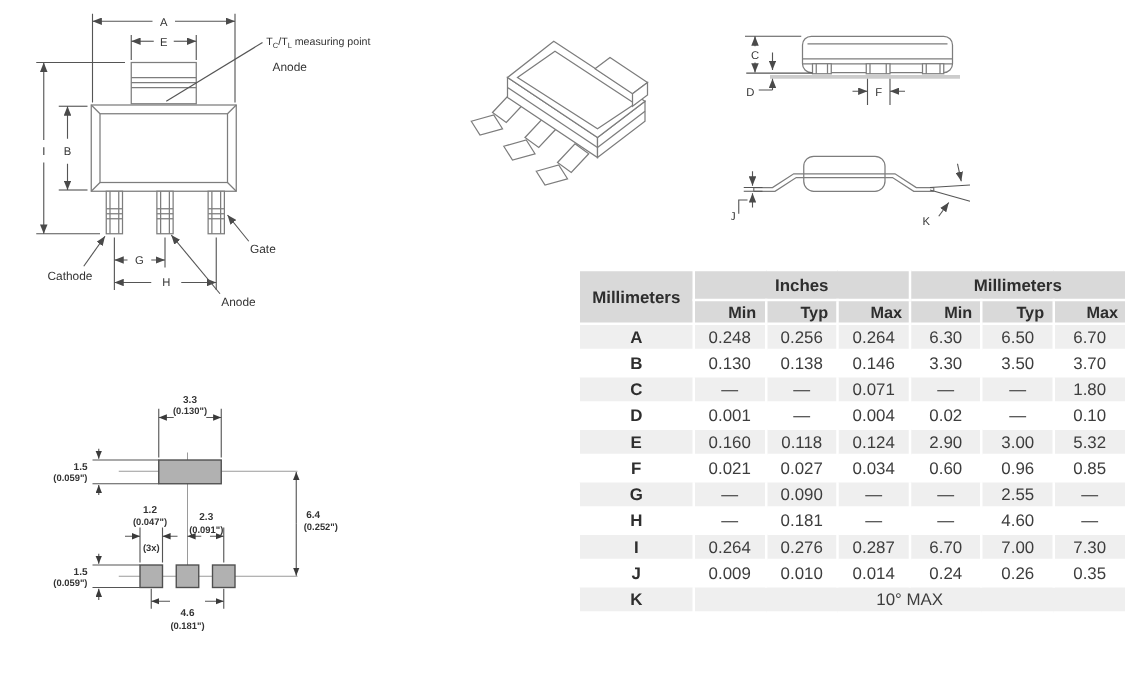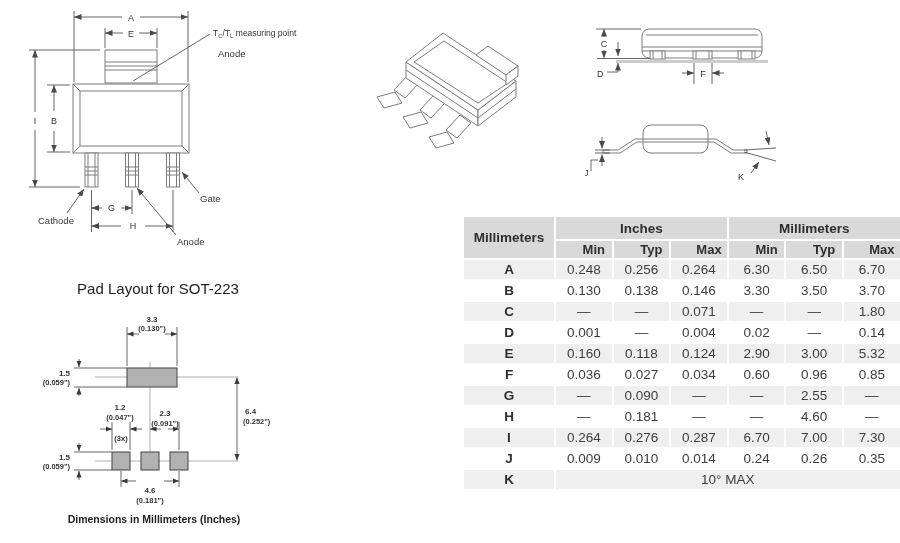--- a/index.html
+++ b/index.html
@@ -241,21 +241,20 @@
       <g>
         <line class="dim" x1="744" y1="150" x2="776" y2="148"></line>
         <line class="dim" x1="744" y1="152" x2="776" y2="161"></line>
         <line class="dim" x1="766" y1="131" x2="769" y2="145" marker-end="url(#ahS)"></line>
         <line class="dim" x1="751" y1="173" x2="759" y2="162" marker-end="url(#ahS)"></line>
         <text class="dl" x="738" y="180">K</text>
       </g>
     </g>
   </svg>
 
-  <div class="pad-title">Pad Layout for SOT-223</div>
 
   <svg style="left:25px;top:300px" width="290" height="215" viewBox="25 300 290 215">
     <defs>
       <marker id="ahP" markerWidth="7" markerHeight="6" refX="6.5" refY="2.6" orient="auto" markerUnits="userSpaceOnUse">
         <path d="M0,0 L6.5,2.6 L0,5.2 Z" fill="#3a3a3a"></path>
       </marker>
     </defs>
 
     <line class="cl" x1="150" y1="362" x2="150" y2="467"></line>
     <line class="cl" x1="95" y1="377" x2="238" y2="377"></line>
@@ -321,21 +320,20 @@
     <g>
       <line class="dim" x1="121" y1="471" x2="121" y2="487"></line>
       <line class="dim" x1="179" y1="471" x2="179" y2="487"></line>
       <line class="dim" x1="136" y1="481" x2="121" y2="481" marker-end="url(#ahP)"></line>
       <line class="dim" x1="164" y1="481" x2="179" y2="481" marker-end="url(#ahP)"></line>
       <text class="pm" x="150" y="493" text-anchor="middle">4.6</text>
       <text class="pi" x="150" y="503" text-anchor="middle">(0.181")</text>
     </g>
   </svg>
 
-  <div class="pad-footer">Dimensions in Millimeters (Inches)</div>
 
   <table class="dims">
     <colgroup>
       <col style="width:92px">
         <col style="width:57.6px">
         <col style="width:57.6px">
         <col style="width:57.6px">
       <col style="width:57.6px">
         <col style="width:57.6px">
         <col style="width:57.6px">
@@ -383,34 +381,34 @@
           <td>—</td>
           <td>1.80</td>
         </tr>
       <tr>
           <th>D</th>
           <td>0.001</td>
           <td>—</td>
           <td>0.004</td>
           <td>0.02</td>
           <td>—</td>
-          <td>0.14</td>
+          <td>0.10</td>
         </tr>
       <tr>
           <th>E</th>
           <td>0.160</td>
           <td>0.118</td>
           <td>0.124</td>
           <td>2.90</td>
           <td>3.00</td>
           <td>5.32</td>
         </tr>
       <tr>
           <th>F</th>
-          <td>0.036</td>
+          <td>0.021</td>
           <td>0.027</td>
           <td>0.034</td>
           <td>0.60</td>
           <td>0.96</td>
           <td>0.85</td>
         </tr>
       <tr>
           <th>G</th>
           <td>—</td>
           <td>0.090</td>

